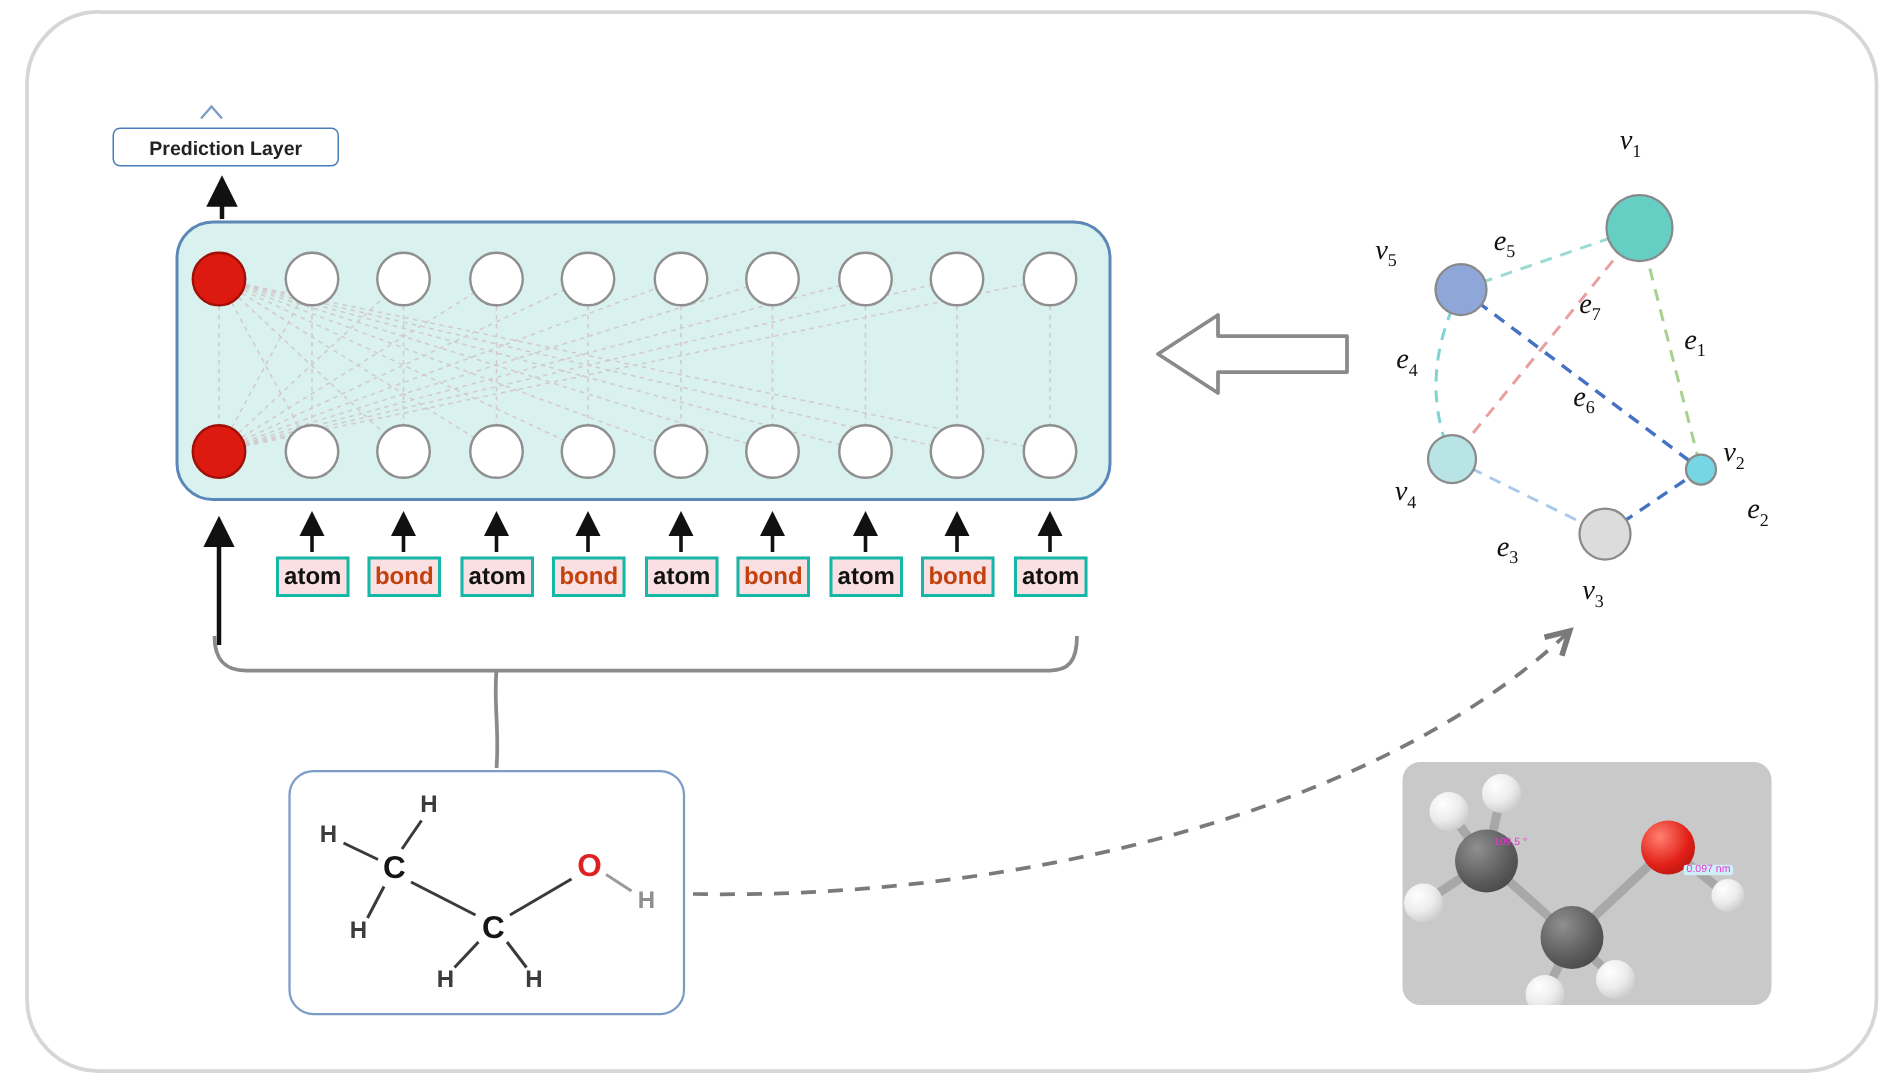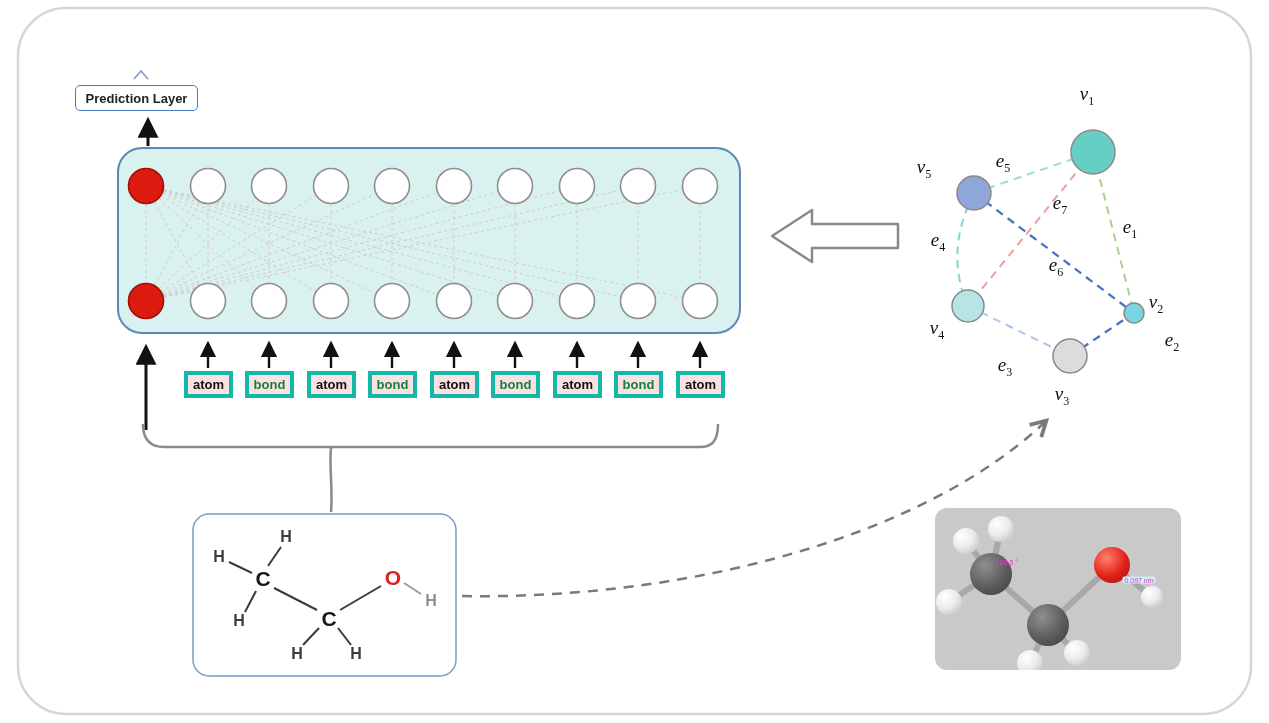--- a/index.html
+++ b/index.html
@@ -1,27 +1,27 @@
 <!DOCTYPE html>
 <html><head>
 <meta charset="utf-8">
 <style>
   * { margin:0; padding:0; box-sizing:border-box; }
   html,body { width:1269px; height:723px; background:#ffffff; font-family:"Liberation Sans", sans-serif; }
   .canvas { position:absolute; left:0; top:0; width:1269px; height:723px; overflow:hidden; }
   .layer { position:absolute; left:0; top:0; }
   .abs { position:absolute; }
   .ctr { position:absolute; transform:translate(-50%,-50%); white-space:nowrap; }
-  .pred-box { left:75px; top:85px; width:123px; height:26px; border:1.5px solid #4a7ebb; border-radius:5px;
+  .pred-box { left:75px; top:85px; width:151px; height:26px; border:1.5px solid #4a7ebb; border-radius:5px;
               background:#fff; font-weight:bold; font-size:13px; color:#222;
               display:flex; align-items:center; justify-content:center; }
   .enc-title { font-weight:bold; font-size:22px; color:#151515; letter-spacing:.3px; }
-  .tok { position:absolute; top:371px; width:49px; height:27px; background:#fadfe3; border:4px solid #14b8a6;
-         font-weight:bold; font-size:13px; color:#111; display:flex; align-items:center; justify-content:center; }
-  .tok.bond { color:#15803d; }
+  .tok { position:absolute; top:371px; width:49px; height:27px; background:#fadfe3; border:2px solid #14b8a6;
+         font-weight:bold; font-size:16px; color:#111; display:flex; align-items:center; justify-content:center; }
+  .tok.bond { color:#c2410c; }
   .vlabel, .elabel { font-family:"Liberation Serif", serif; font-style:italic; font-size:19px; color:#111; }
   .vlabel sub, .elabel sub { font-size:12px; font-style:normal; }
   .atom2d { font-weight:bold; color:#3c3c3c; font-size:16px; }
   .atom2d.big { font-size:21px; color:#161616; }
   .atom2d.oxy { color:#e02020; }
   .atom2d.grayH { color:#8f8f8f; }
   .panel3d { left:935px; top:508px; width:246px; height:162px; background:#c9c9c9; border-radius:12px; overflow:hidden; }
   .sphere { position:absolute; border-radius:50%; }
   .sphere.h { background:radial-gradient(circle at 35% 30%, #ffffff 0%, #ececec 45%, #b5b5b5 100%); }
   .sphere.c { background:radial-gradient(circle at 35% 30%, #8f8f8f 0%, #5c5c5c 55%, #3b3b3b 100%); }

